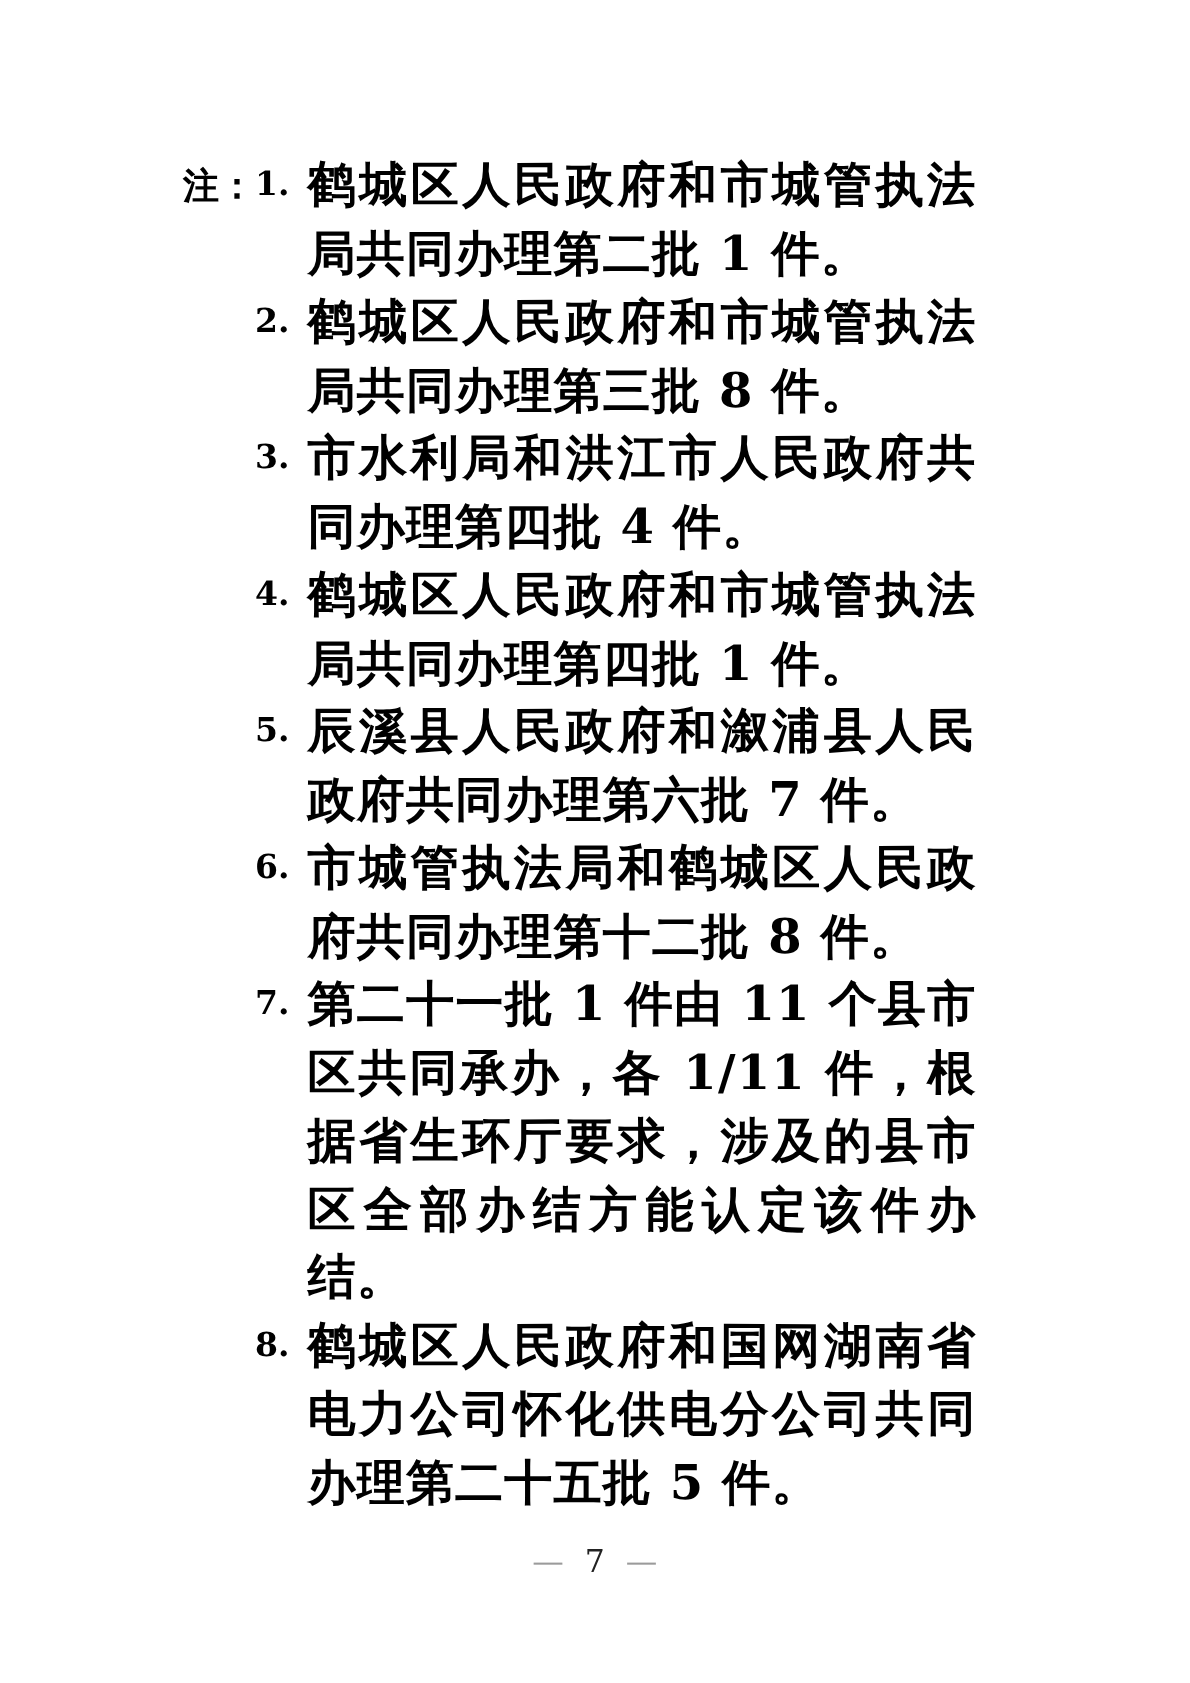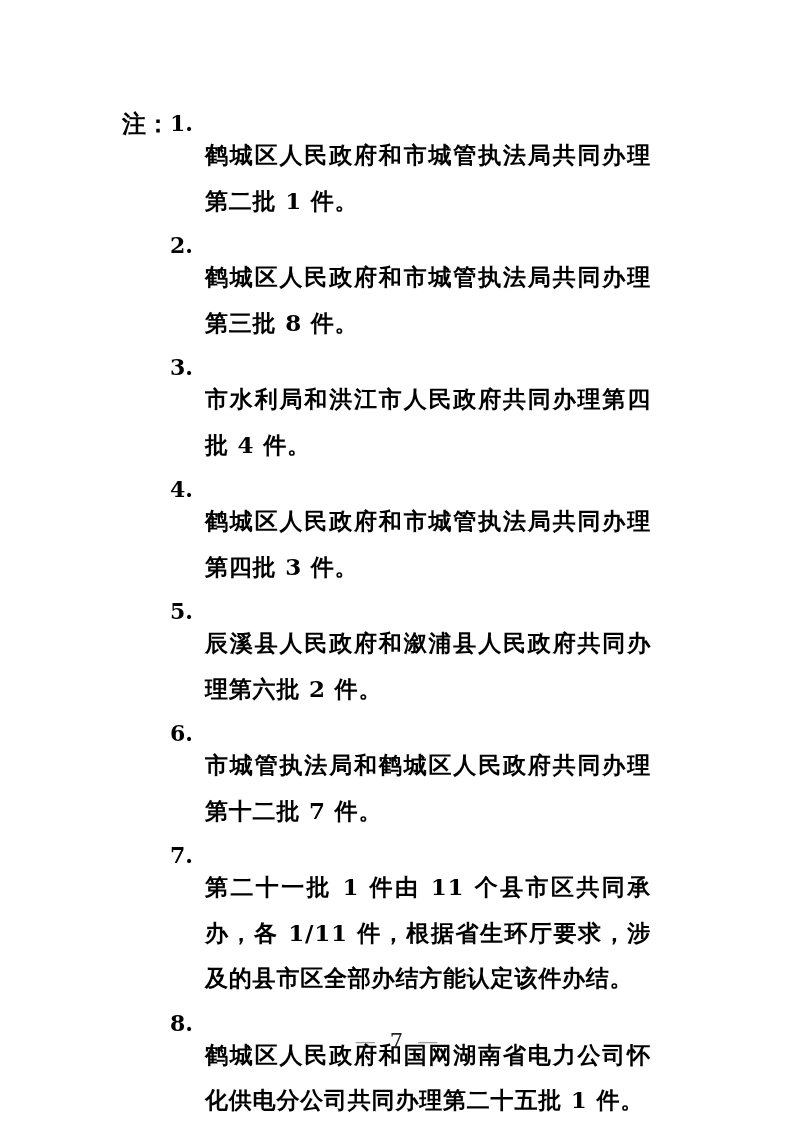--- a/index.html
+++ b/index.html
@@ -43,28 +43,27 @@
   }
   .note-num {
     flex: 0 0 35px;
     font-size: 22px;
     line-height: 45.5px;
     font-weight: 700;
   }
   .note-text {
     flex: 0 0 446px;
     width: 446px;
-    font-size: 23px;
+    font-size: 32px;
     line-height: 45.5px;
     font-weight: 700;
     letter-spacing: 0.8px;
     text-align: justify;
     text-justify: inter-ideograph;
     word-break: break-all;
-    margin-top: 31px;
   }
   .footer {
     position: absolute;
     top: 1026px;
     left: 0;
     right: 0;
     text-align: center;
     font-size: 21px;
     line-height: 30px;
   }
@@ -93,37 +92,37 @@
       <li class="note-item">
         <span class="note-num">2.</span>
         <span class="note-text">鹤城区人民政府和市城管执法局共同办理第三批 8 件。</span>
       </li>
       <li class="note-item">
         <span class="note-num">3.</span>
         <span class="note-text">市水利局和洪江市人民政府共同办理第四批 4 件。</span>
       </li>
       <li class="note-item">
         <span class="note-num">4.</span>
-        <span class="note-text">鹤城区人民政府和市城管执法局共同办理第四批 3 件。</span>
+        <span class="note-text">鹤城区人民政府和市城管执法局共同办理第四批 1 件。</span>
       </li>
       <li class="note-item">
         <span class="note-num">5.</span>
-        <span class="note-text">辰溪县人民政府和溆浦县人民政府共同办理第六批 2 件。</span>
+        <span class="note-text">辰溪县人民政府和溆浦县人民政府共同办理第六批 7 件。</span>
       </li>
       <li class="note-item">
         <span class="note-num">6.</span>
-        <span class="note-text">市城管执法局和鹤城区人民政府共同办理第十二批 7 件。</span>
+        <span class="note-text">市城管执法局和鹤城区人民政府共同办理第十二批 8 件。</span>
       </li>
       <li class="note-item">
         <span class="note-num">7.</span>
         <span class="note-text">第二十一批 1 件由 11 个县市区共同承办，各 1/11 件，根据省生环厅要求，涉及的县市区全部办结方能认定该件办结。</span>
       </li>
       <li class="note-item">
         <span class="note-num">8.</span>
-        <span class="note-text">鹤城区人民政府和国网湖南省电力公司怀化供电分公司共同办理第二十五批 1 件。</span>
+        <span class="note-text">鹤城区人民政府和国网湖南省电力公司怀化供电分公司共同办理第二十五批 5 件。</span>
       </li>
     </ol>
   </div>
 
   <div class="footer">
     <span class="dash">—</span><span class="page-num">7</span><span class="dash">—</span>
   </div>
 
 </div>
 

